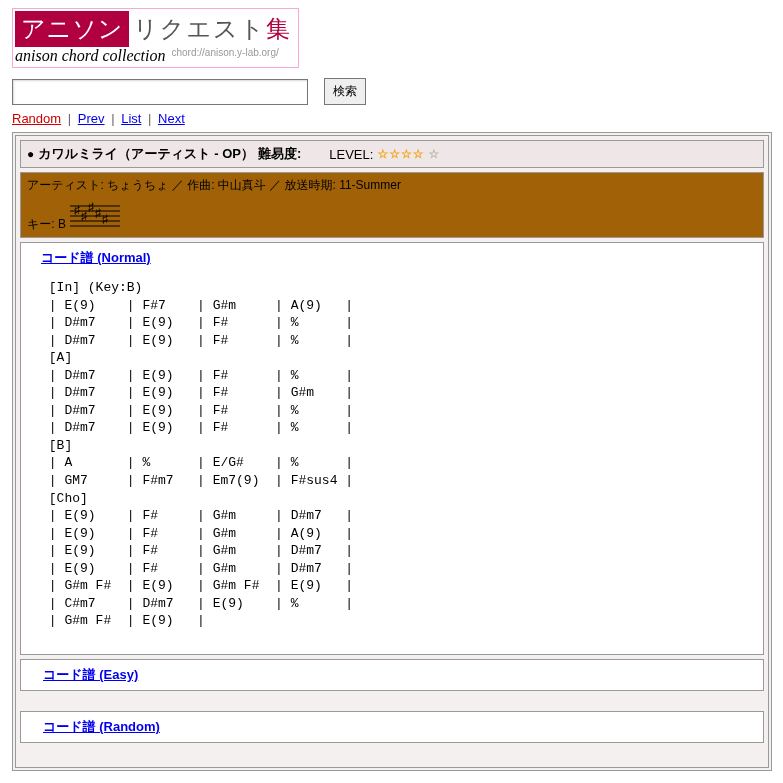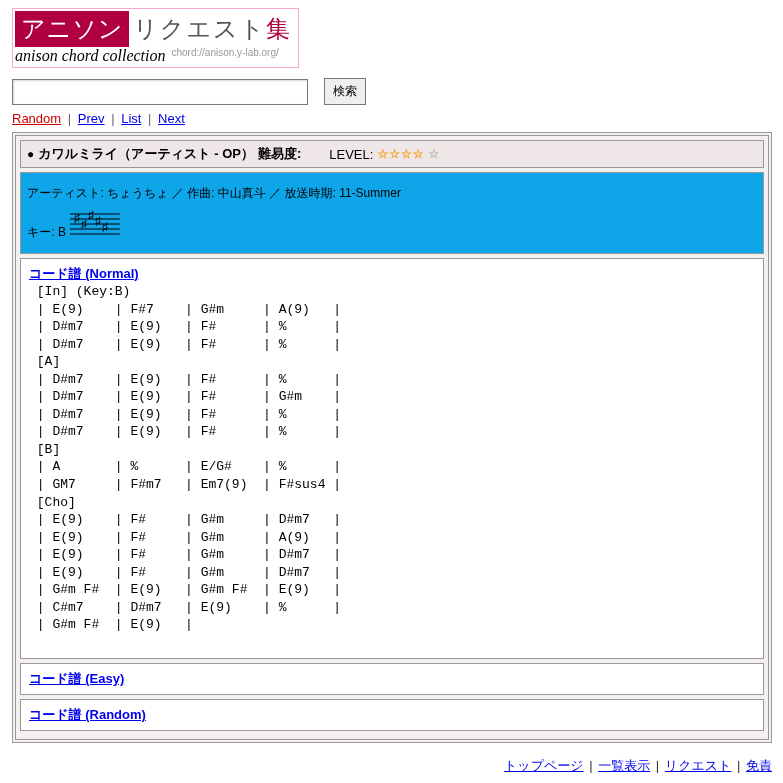--- a/index.html
+++ b/index.html
@@ -119,60 +119,60 @@
   .stars {
     color: #f5a623;
     font-size: 12px;
     letter-spacing: 1px;
   }
   .star-dim {
     color: #bba;
   }
   .meta-box {
     border: 1px solid #999;
-    background: #0ea5e9;
-    padding: 12px 6px;
+    background: #a16207;
+    padding: 4px 6px;
     font-size: 12px;
     margin-bottom: 4px;
   }
   .key-row {
     display: flex;
     align-items: flex-end;
     gap: 4px;
     margin-top: 2px;
   }
   .staff {
     display: inline-block;
   }
   .chord-box {
     border: 1px solid #999;
     background: #fff;
-    padding: 6px 8px;
+    padding: 6px 20px;
     font-size: 13px;
     margin-bottom: 4px;
   }
   .section-link {
     color: #0000ee;
     text-decoration: underline;
     font-weight: bold;
     cursor: pointer;
   }
   .chord-content {
     font-family: "MS Gothic", "Courier New", monospace;
     font-size: 13px;
     white-space: pre;
     line-height: 1.35;
-    margin-top: 0;
+    margin-top: 12px;
     margin-bottom: 18px;
   }
   .alt-box {
     border: 1px solid #999;
     background: #fff;
-    padding: 6px 8px;
-    margin-bottom: 4px;
+    padding: 6px 22px;
+    margin-bottom: 20px;
   }
   .footer {
     text-align: right;
     margin-top: 14px;
     font-size: 13px;
   }
   .footer a {
     color: #0000ee;
     text-decoration: underline;
   }

